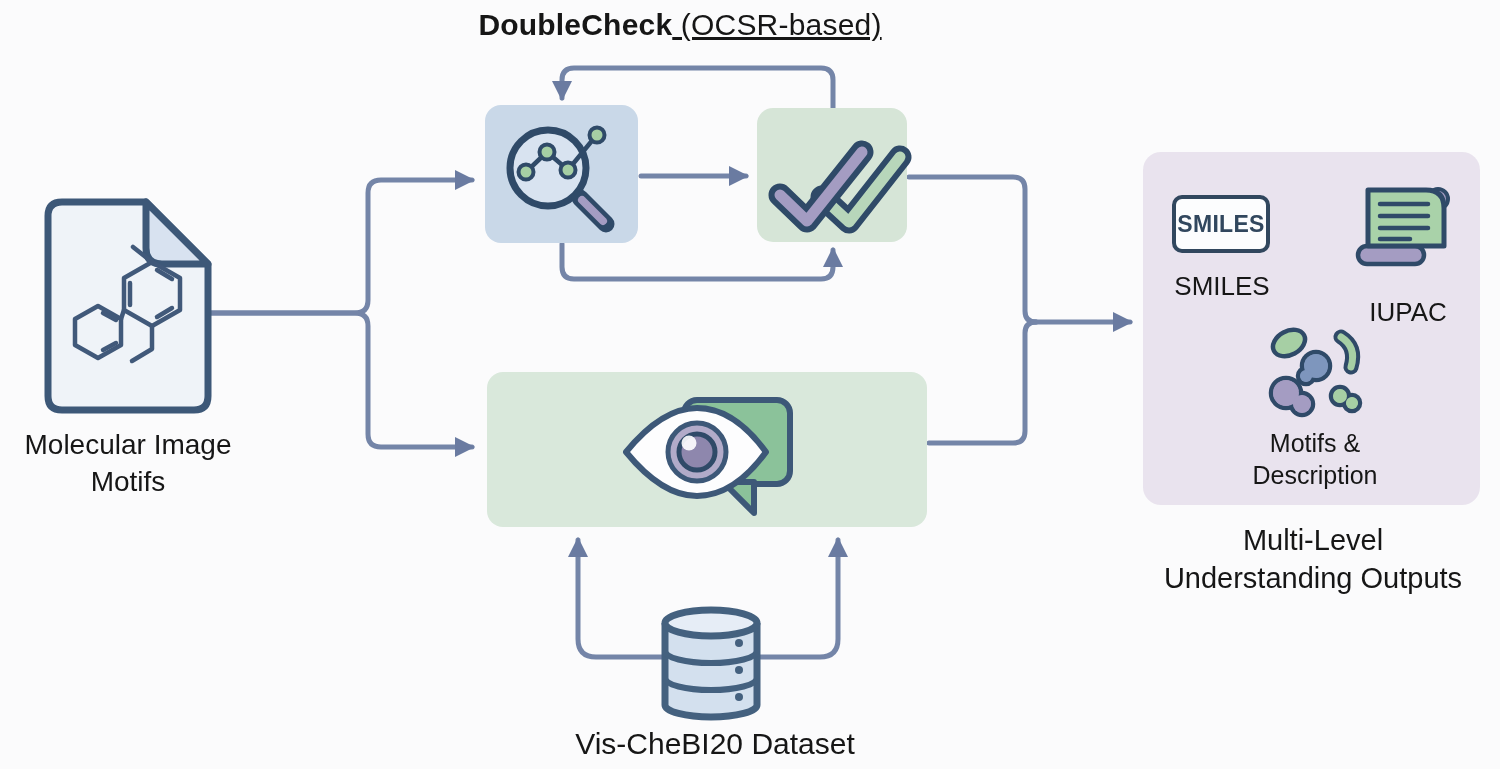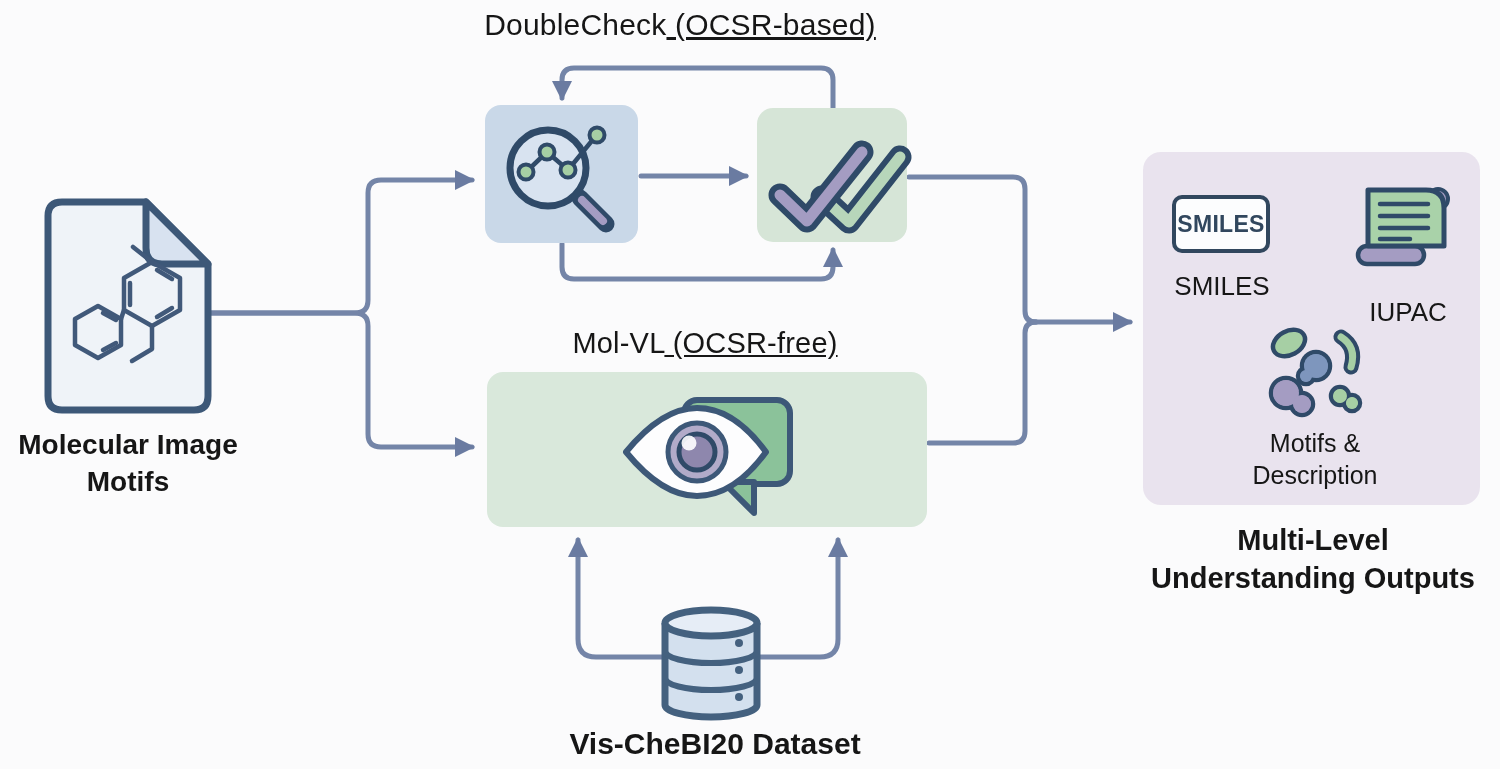--- a/index.html
+++ b/index.html
@@ -9,23 +9,23 @@
     background:var(--bg,#fbfbfc);
     color:var(--text,#161616);
     position:relative;
   }
   .stage{position:absolute;left:0;top:0;width:1500px;height:769px;}
   svg.diagram{position:absolute;left:0;top:0;z-index:1;}
   .txt{position:absolute;z-index:2;text-align:center;}
   .ln{stroke:var(--line,#7485a8);stroke-width:5;fill:none;stroke-linecap:round;stroke-linejoin:round;}
   .ah{fill:var(--arrow,#6a7ba1);stroke:none;}
   .title{font-size:30px;letter-spacing:.2px;}
-  .title b{font-weight:400;text-align:center;}
+  .title b{font-weight:700;text-align:center;}
   .title span.reg{font-weight:400;text-decoration:underline;}
-  .lbl-bold{font-weight:700;}
+  .lbl-bold{font-weight:400;}
   #title-doublecheck{left:430px;top:8px;width:500px;}
   #title-molvl{left:520px;top:327px;width:370px;font-size:29px;}
   #label-input{left:5px;top:426px;width:246px;font-size:28px;line-height:37px;}
   #label-dataset{left:490px;top:727px;width:450px;font-size:30px;}
   #label-outputs{left:1118px;top:521px;width:390px;font-size:29px;line-height:38px;}
   #label-smiles{left:1168px;top:271px;width:108px;font-size:26px;}
   #label-iupac{left:1354px;top:271px;width:108px;font-size:26px;margin-top:26px;}
   #label-motifs{left:1215px;top:427px;width:200px;font-size:25px;line-height:32px;font-weight:400;}
   .two-line span{display:block;}
   #smiles-chip{
@@ -149,21 +149,20 @@
     <circle cx="1302" cy="404" r="9" style="fill:var(--icon-purple)"></circle>
     <circle cx="1340" cy="396" r="9" style="fill:var(--icon-green);stroke:var(--icon-outline);stroke-width:4.5"></circle>
     <circle cx="1352" cy="403" r="8" style="fill:var(--icon-green);stroke:var(--icon-outline);stroke-width:4.5"></circle>
     <circle cx="1340" cy="396" r="7" style="fill:var(--icon-green)"></circle>
     <circle cx="1352" cy="403" r="6" style="fill:var(--icon-green)"></circle>
   </g>
 </svg>
 
 <div class="txt title" id="title-doublecheck"><b>DoubleCheck</b><span class="reg"> (OCSR-based)</span></div>
 
-<div class="txt title" id="title-molvl"><b>Mol-VL</b><span class="reg"> (OCSR-free)</span></div>
 
 <div class="txt lbl-bold two-line" id="label-input">
   <span>Molecular Image</span>
   <span>Motifs</span>
 </div>
 
 <div class="txt lbl-bold" id="label-dataset">Vis-CheBI20 Dataset</div>
 
 <div class="txt lbl-bold two-line" id="label-outputs">
   <span>Multi-Level</span>

